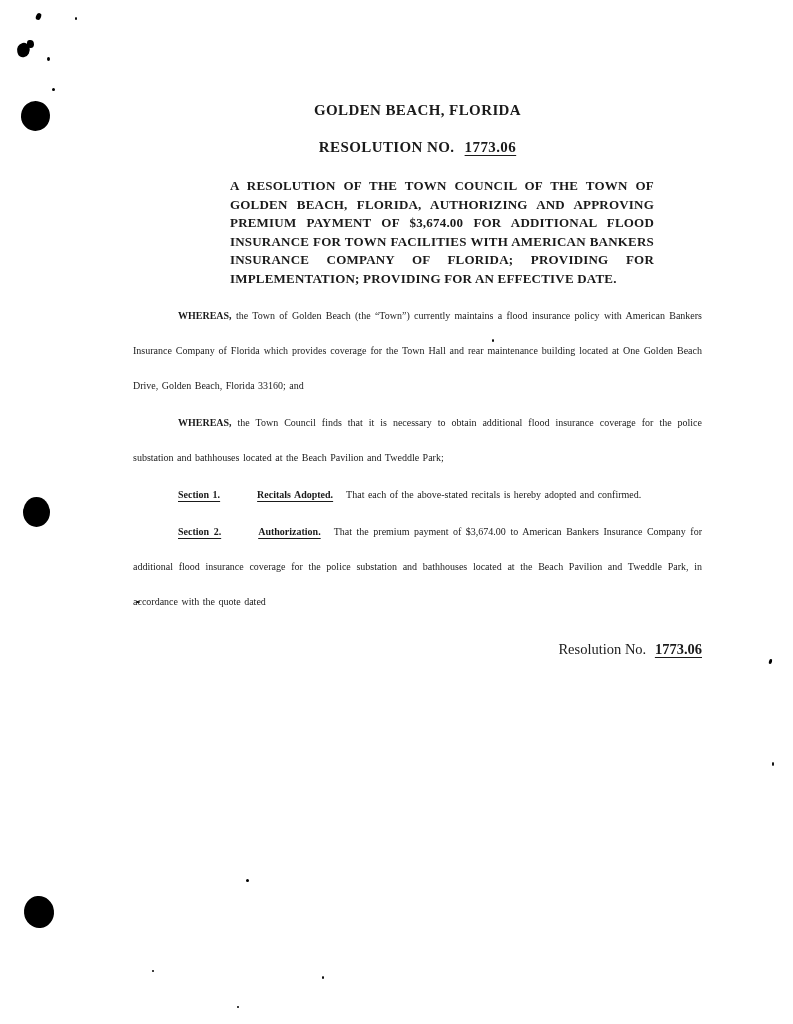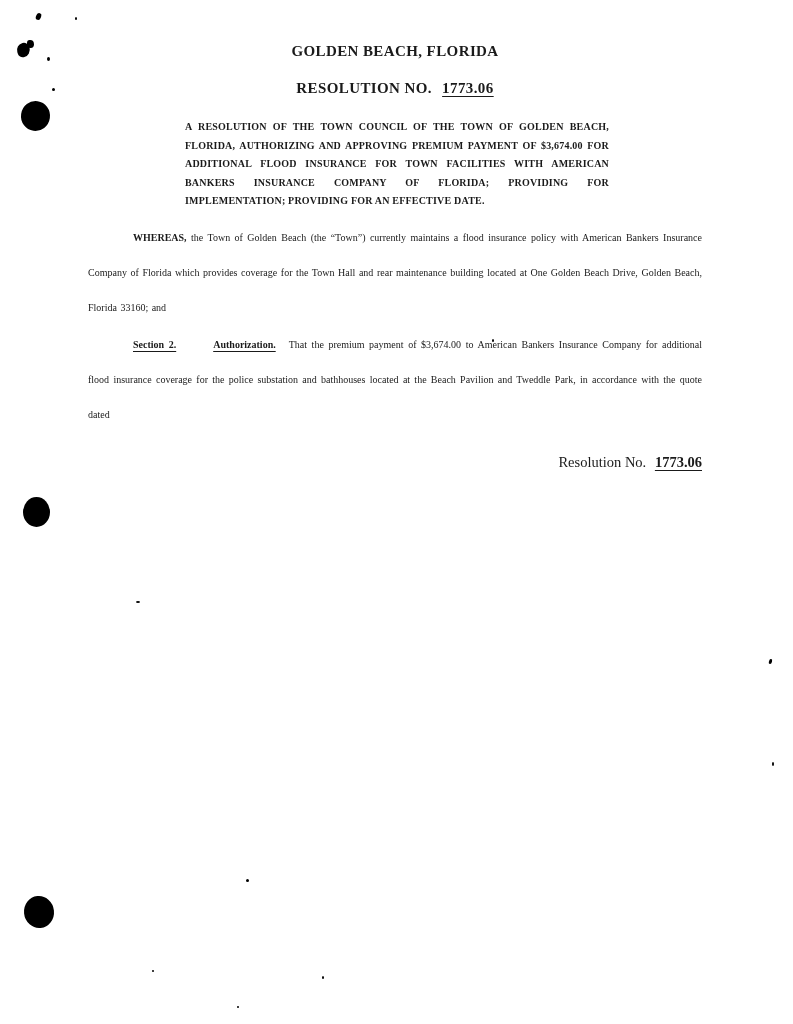--- a/index.html
+++ b/index.html
@@ -9,21 +9,22 @@
     height: 1024px;
     margin: 0 auto;
     background: #ffffff;
     font-family: "Liberation Serif", serif;
     color: #1a1a1a;
     overflow: hidden;
   }
   .content {
     position: relative;
     box-sizing: border-box;
-    padding: 43px 91px 0 88px;
+    padding: 102px 91px 0 88px;
+    margin-left: 45px;
   }
   
   .h-city {
     text-align: center;
     font-weight: bold;
     font-size: 15px;
     letter-spacing: 0.4px;
   }
   .h-res {
     text-align: center;
@@ -35,21 +36,21 @@
   .h-res .res-num {
     text-decoration: underline;
     text-underline-offset: 3px;
     margin-left: 6px;
   }
   
   .title-block {
     width: 424px;
     margin: 21px 0 0 97px;
     font-weight: bold;
-    font-size: 10px;
+    font-size: 13px;
     line-height: 18.6px;
     text-align: justify;
     letter-spacing: 0.2px;
   }
   
   .body-p {
     margin: 0 0 2px 0;
     font-size: 10px;
     line-height: 35px;
     text-align: justify;
@@ -137,23 +138,29 @@
       <span>RESOLUTION NO.</span>
       <span class="res-num">1773.06</span>
     </div>
 
     <div class="title-block">A RESOLUTION OF THE TOWN COUNCIL OF THE TOWN OF GOLDEN BEACH, FLORIDA, AUTHORIZING AND APPROVING PREMIUM PAYMENT OF $3,674.00 FOR ADDITIONAL FLOOD INSURANCE FOR TOWN FACILITIES WITH AMERICAN BANKERS INSURANCE COMPANY OF FLORIDA; PROVIDING FOR IMPLEMENTATION; PROVIDING FOR AN EFFECTIVE DATE.</div>
 
     <p class="body-p first">
       <span class="lead-bold">WHEREAS,</span><span> the Town of Golden Beach (the “Town”) currently maintains a flood insurance policy with American Bankers Insurance Company of Florida which provides coverage for the Town Hall and rear maintenance building located at One Golden Beach Drive, Golden Beach, Florida 33160; and</span>
     </p>
 
+    <p class="body-p">
+      <span class="lead-bold">WHEREAS,</span><span> the Town Council finds that it is necessary to obtain additional flood insurance coverage for the police substation and bathhouses located at the Beach Pavilion and Tweddle Park;</span>
+    </p>
 
 
 
+    <p class="body-p">
+      <span class="bu sec-num">Section 1.</span><span class="bu sec-head">Recitals Adopted.</span><span>That each of the above-stated recitals is hereby adopted and confirmed.</span>
+    </p>
 
     <p class="body-p">
       <span class="bu sec-num">Section 2.</span><span class="bu sec-head">Authorization.</span><span>That the premium payment of $3,674.00 to American Bankers Insurance Company for additional flood insurance coverage for the police substation and bathhouses located at the Beach Pavilion and Tweddle Park, in accordance with the quote dated</span>
     </p>
 
     <div class="footer-line">
       <span>Resolution No.</span>
       <span class="res-num">1773.06</span>
     </div>
 

